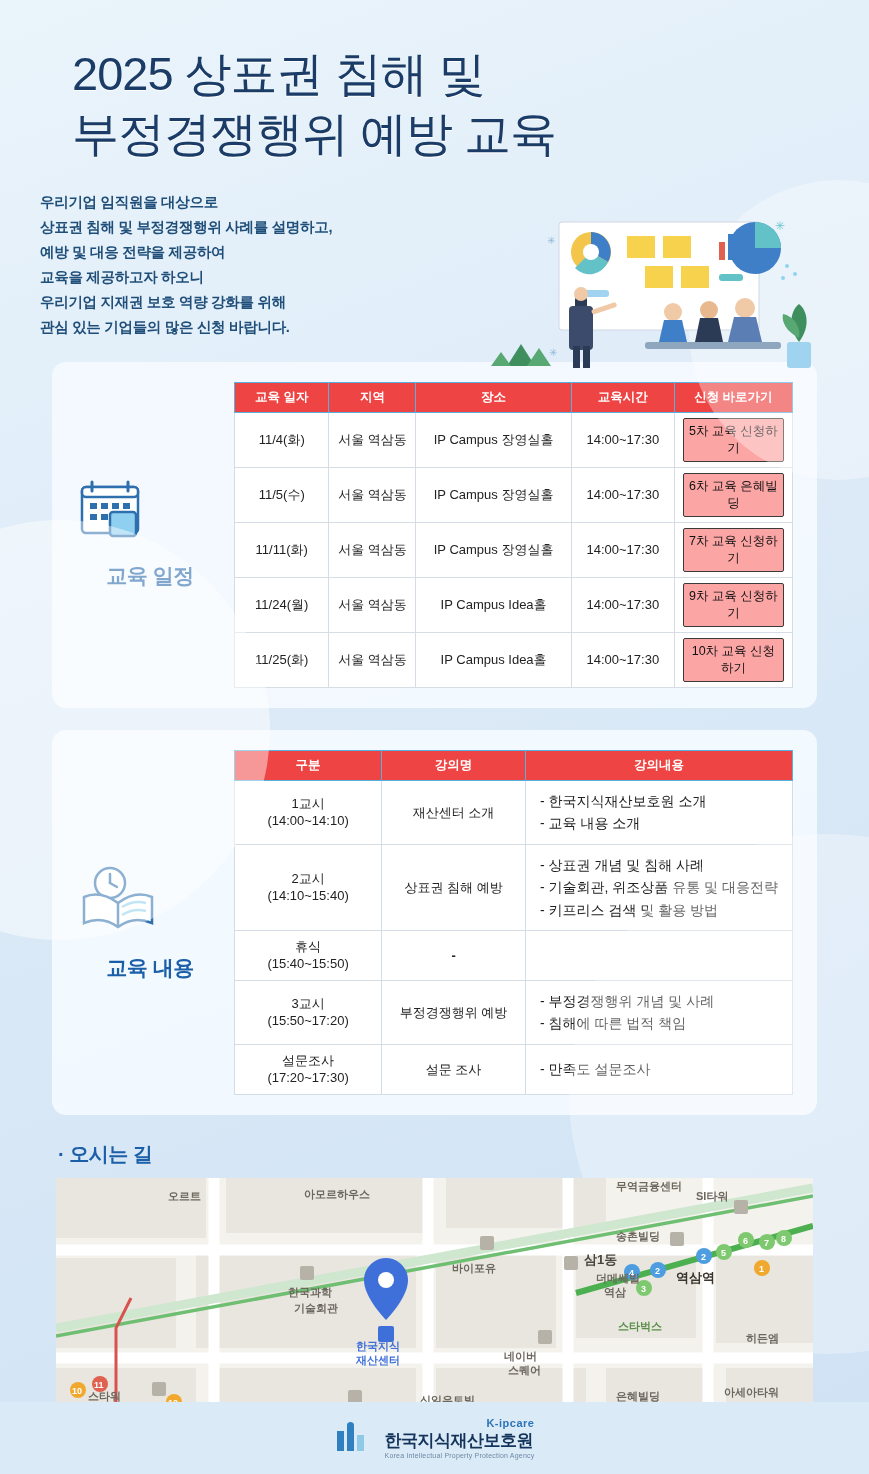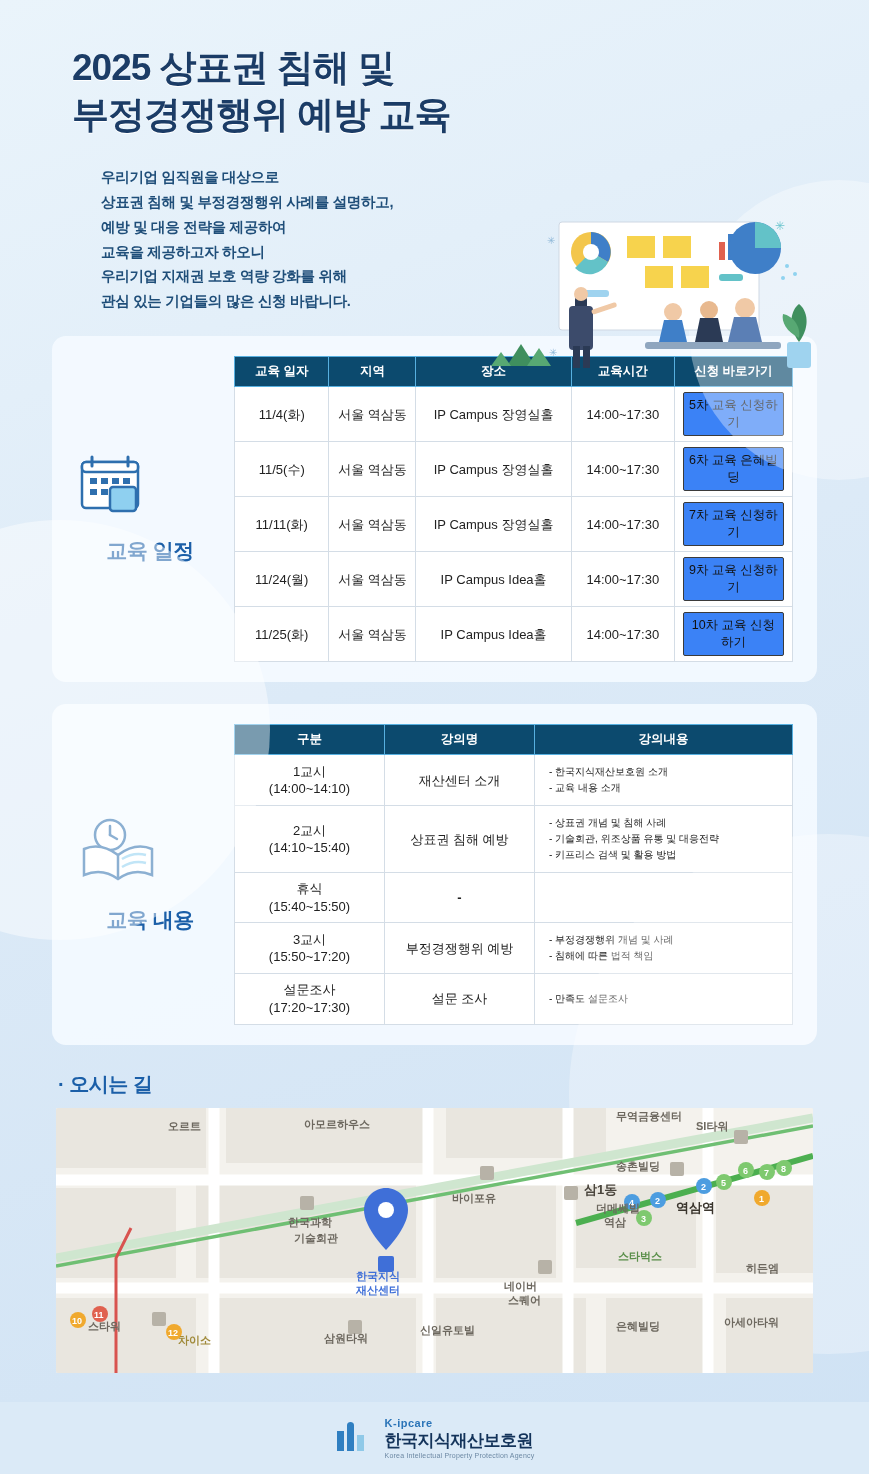--- a/index.html
+++ b/index.html
@@ -24,33 +24,33 @@
   .bg-blob.b2 { width: 300px; height: 300px; right: -120px; top: 180px; background: rgba(255,255,255,0.35); }
   .bg-blob.b3 { width: 520px; height: 520px; right: -220px; bottom: 120px; background: rgba(255,255,255,0.3); }
 
   .page { position: relative; width: 869px; height: 1474px; }
 
   
   .title-wrap {
     padding: 44px 0 0 72px;
   }
   .title-line {
-    font-size: 37px;
-    font-weight: bold;
+    font-size: 47px;
+    font-weight: normal;
     color: #1b3c66;
     letter-spacing: -1px;
     line-height: 1.28;
     text-shadow: 0 1px 0 #fff;
   }
 
   
   .intro {
     position: relative;
     margin-top: 26px;
-    padding-left: 101px;
+    padding-left: 40px;
     width: 470px;
   }
   .intro p {
     font-size: 14.5px;
     color: #1f4e79;
     line-height: 1.72;
     font-weight: bold;
     letter-spacing: -0.3px;
   }
 
@@ -85,41 +85,41 @@
     font-size: 21px;
     font-weight: bold;
     color: #1b5fa8;
     margin-top: 21px;
     letter-spacing: -0.5px;
   }
   .card-right { flex: 1 1 auto; }
 
   table { border-collapse: collapse; width: 100%; }
   th {
-    background: #0c4a6e;
+    background: #ef4444;
     color: #fff;
     font-size: 12.5px;
     font-weight: bold;
     padding: 6px 4px;
     border: 1px solid #57b0e0;
   }
   td {
     background: #fff;
     font-size: 13px;
     color: #222;
     text-align: center;
     padding: 7px 4px;
     border: 1px solid #d4dde6;
     line-height: 1.35;
   }
   .apply-cell { padding: 5px 8px; }
   .apply-btn {
     display: block;
     border: 1px solid #3b3b3b;
-    background: #3b82f6;
+    background: #fca5a5;
     font-size: 12.5px;
     color: #111;
     padding: 4px 2px;
     border-radius: 2px;
     text-align: center;
     cursor: pointer;
     font-family: "Liberation Sans", sans-serif;
     width: 100%;
   }
   .left-col { width: 96px; }
@@ -128,21 +128,21 @@
   .time-col { width: 104px; }
   .apply-col { width: 122px; }
 
   
   .t2 .c1 { width: 150px; }
   .t2 .c2 { width: 150px; }
   .t2 .c3 { width: auto; }
   .t2 td.desc {
     text-align: left;
     padding: 9px 14px;
-    font-size: 10px;
+    font-size: 14px;
     line-height: 1.6;
   }
   .t2 td.desc .li { white-space: nowrap; }
   .t2 td.dash { font-weight: bold; }
 
   
   .map-head {
     margin: 26px 16px 10px 58px;
     font-size: 20px;
     font-weight: bold;
@@ -163,21 +163,21 @@
     position: absolute;
     left: 0; right: 0; bottom: 0;
     height: 72px;
     background: #dbeaf7;
     display: flex;
     align-items: center;
     justify-content: center;
     gap: 10px;
   }
   .footer .logo-text .l1 {
-    font-size: 11px; color: #2a74b8; font-weight: bold; letter-spacing: 0.5px;
+    font-size: 11px; color: #2a74b8; font-weight: bold; letter-spacing: 0.5px; text-align: right;
   }
   .footer .logo-text .l2 {
     font-size: 17px; color: #13335a; font-weight: bold; letter-spacing: -0.5px;
   }
   .footer .logo-text .l3 {
     font-size: 7px; color: #6d89a4; letter-spacing: 0.2px;
   }
   svg { display: block; }
 </style>
 </head>

